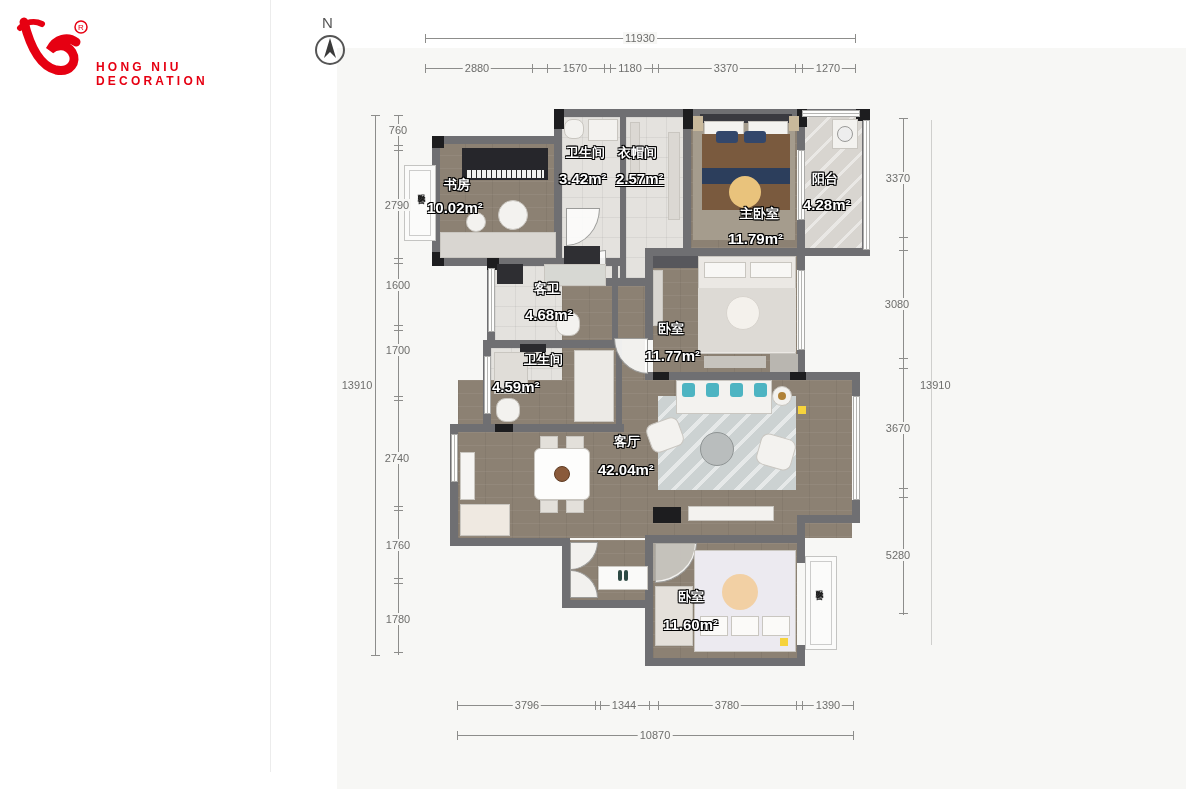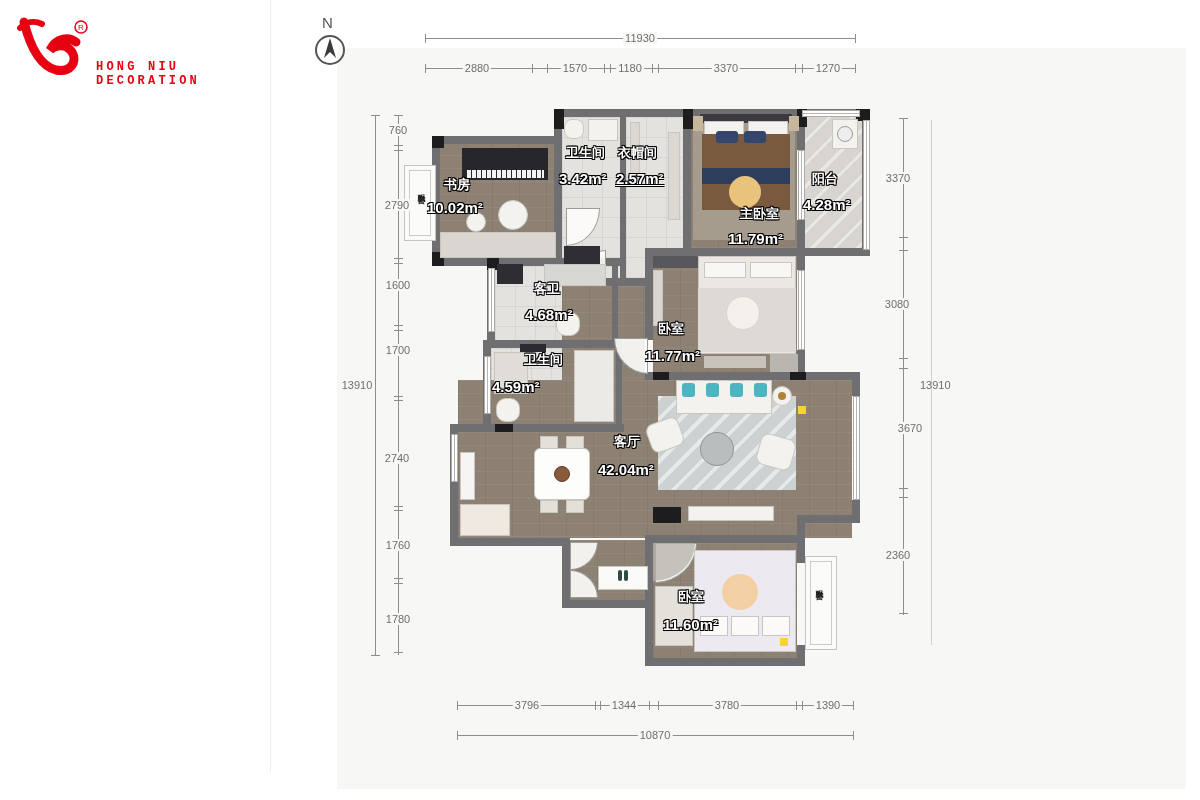--- a/index.html
+++ b/index.html
@@ -5,21 +5,21 @@
   * { margin:0; padding:0; box-sizing:border-box; }
   body { font-family:"Liberation Sans", sans-serif; background:#fff; }
   #stage { position:relative; width:1200px; height:800px; background:#fff; overflow:hidden; }
 
   .abs { position:absolute; }
   .panel { background:#f7f7f5; }
   .divider { background:#ececec; }
 
   
   .brand-cn { color:#e60012; font-weight:bold; font-size:33px; letter-spacing:7px; line-height:1; }
-  .brand-en { color:#e60012; font-weight:bold; font-size:12px; letter-spacing:3.2px; font-family:Liberation Mono, monospace; }
+  .brand-en { color:#e60012; font-weight:bold; font-size:12px; letter-spacing:3.2px; font-family:Liberation Sans, sans-serif; }
   .title { color:#333; font-size:27px; letter-spacing:1px; }
 
   
   .wall { background:#6f6f72; }
   .blk  { background:#1d1d1f; }
   .wood { background:#8c8173;
           background-image:repeating-linear-gradient(180deg, rgba(255,255,255,.06) 0 1px, rgba(0,0,0,0) 1px 13px),
                            repeating-linear-gradient(90deg, rgba(0,0,0,.05) 0 1px, rgba(0,0,0,0) 1px 27px); }
   .tile { background:#e4e2de;
           background-image:repeating-linear-gradient(180deg, rgba(0,0,0,.05) 0 1px, rgba(0,0,0,0) 1px 20px),
@@ -329,22 +329,22 @@
   <div class="abs tick-h" style="left:903px;top:118px;"></div>
   <div class="abs tick-h" style="left:903px;top:237px;"></div>
   <div class="abs tick-h" style="left:903px;top:250px;"></div>
   <div class="abs tick-h" style="left:903px;top:358px;"></div>
   <div class="abs tick-h" style="left:903px;top:368px;"></div>
   <div class="abs tick-h" style="left:903px;top:488px;"></div>
   <div class="abs tick-h" style="left:903px;top:497px;"></div>
   <div class="abs tick-h" style="left:903px;top:613px;"></div>
   <div class="abs dlbl" style="left:898px;top:178px;">3370</div>
   <div class="abs dlbl" style="left:897px;top:304px;">3080</div>
-  <div class="abs dlbl" style="left:898px;top:428px;margin-left:12px;">3670</div>
-  <div class="abs dlbl" style="left:898px;top:555px;">2360</div>
+  <div class="abs dlbl" style="left:898px;top:428px;">3670</div>
+  <div class="abs dlbl" style="left:898px;top:555px;">5280</div>
   <div class="abs dline-faint" style="left:931px;top:120px;width:1px;height:525px;"></div>
   <div class="abs dlbl-plain" style="left:920px;top:379px;">13910</div>
 
   <div class="abs dline" style="left:457px;top:705px;width:396px;height:1px;"></div>
   <div class="abs tick-v" style="left:457px;top:705px;"></div>
   <div class="abs tick-v" style="left:595px;top:705px;"></div>
   <div class="abs tick-v" style="left:600px;top:705px;"></div>
   <div class="abs tick-v" style="left:649px;top:705px;"></div>
   <div class="abs tick-v" style="left:658px;top:705px;"></div>
   <div class="abs tick-v" style="left:796px;top:705px;"></div>

